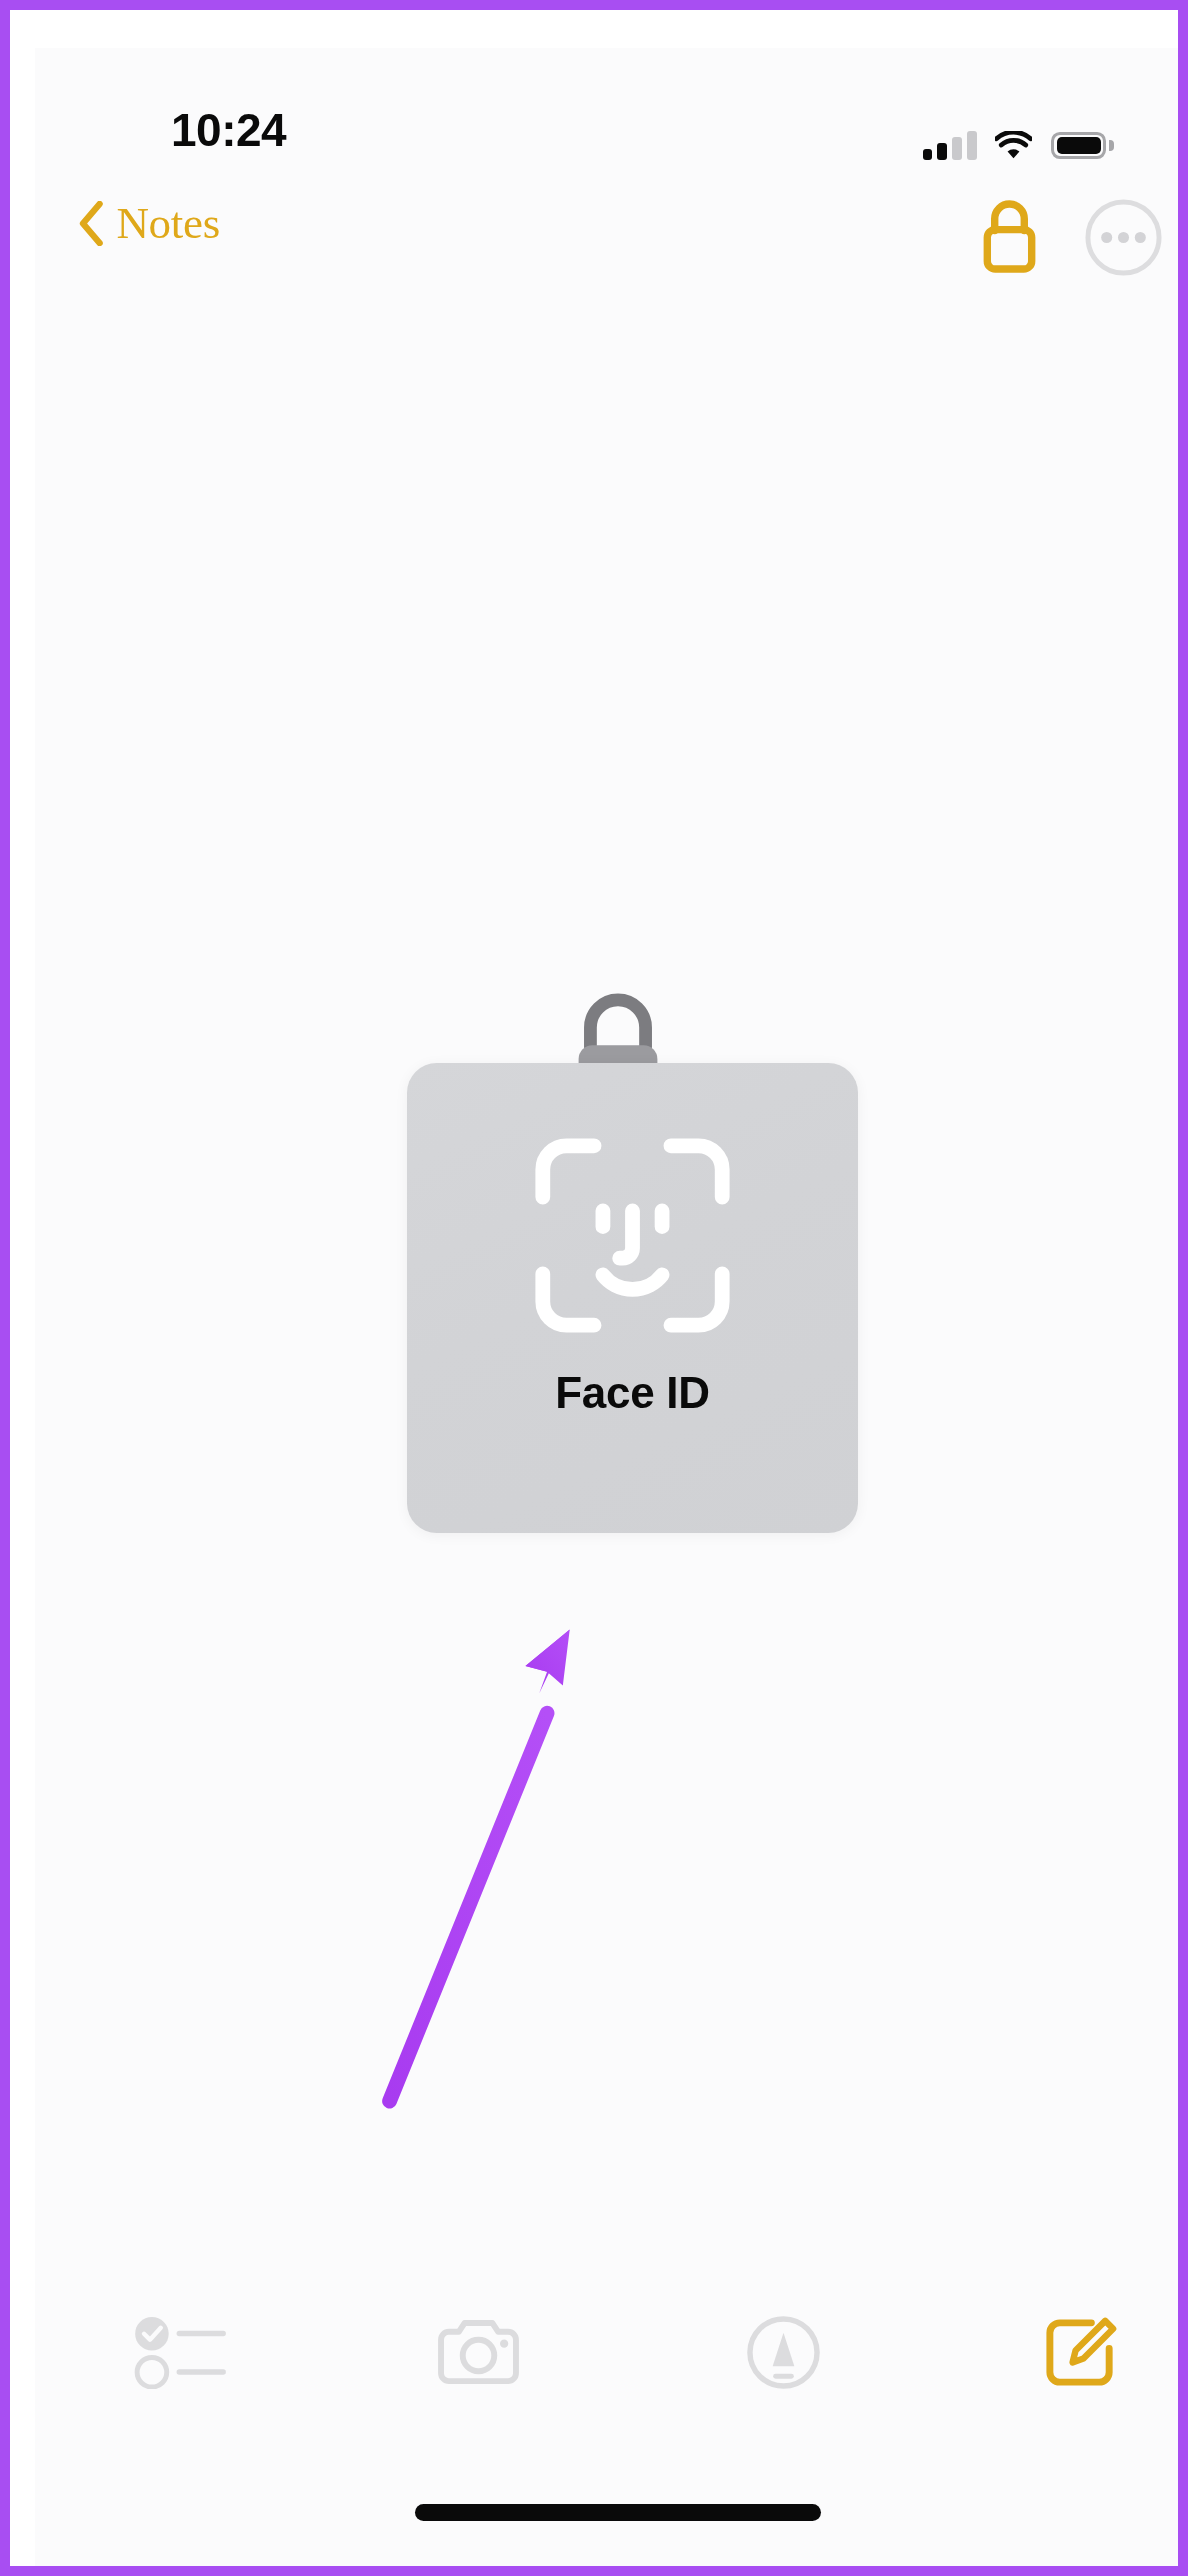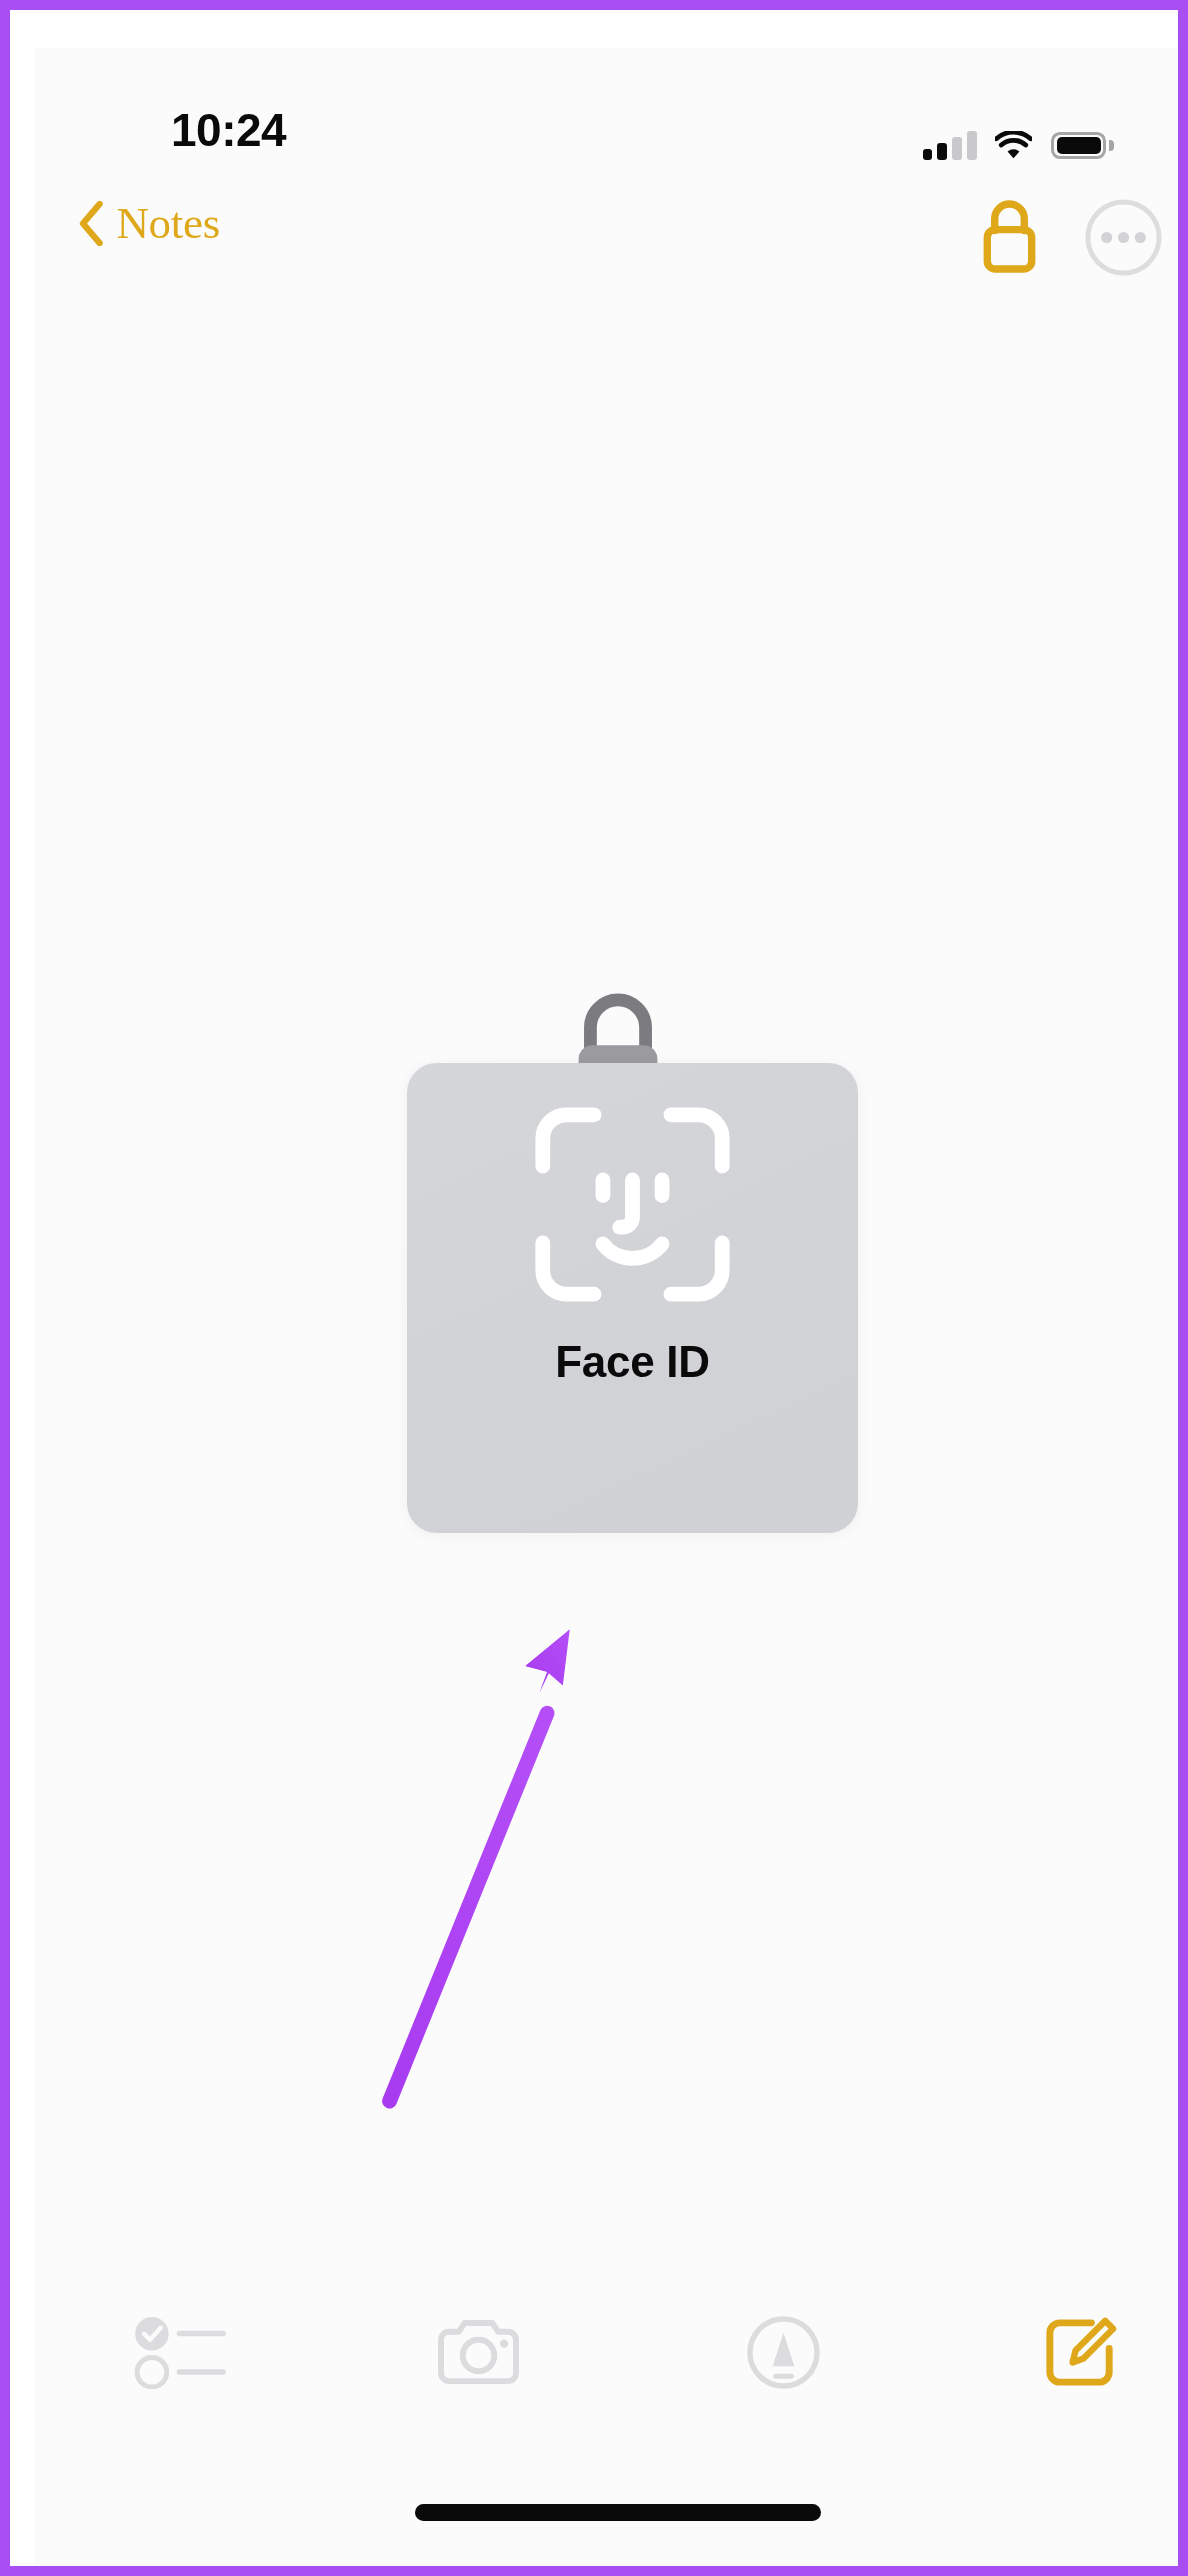--- a/index.html
+++ b/index.html
@@ -187,21 +187,21 @@
     top: 1042px;
     width: 451px;
     height: 470px;
     background: linear-gradient(155deg, #d5d6d9 0%, #d2d3d6 45%, #d0d1d4 100%);
     border-radius: 29.6px;
     box-shadow: 0 2px 13.8px rgba(0,0,0,0.05);
     display: flex;
     flex-direction: column;
     align-items: center;
     justify-content: flex-start;
-    padding-top: 38px;
+    padding-top: 69px;
     box-sizing: border-box;
   }
   .faceid-icon { display: block; }
   .faceid-label {
     margin-top: 29.6px;
     font-size: 44px;
     font-weight: 700;
     color: #0a0a0a;
     letter-spacing: -0.3px;
   }

